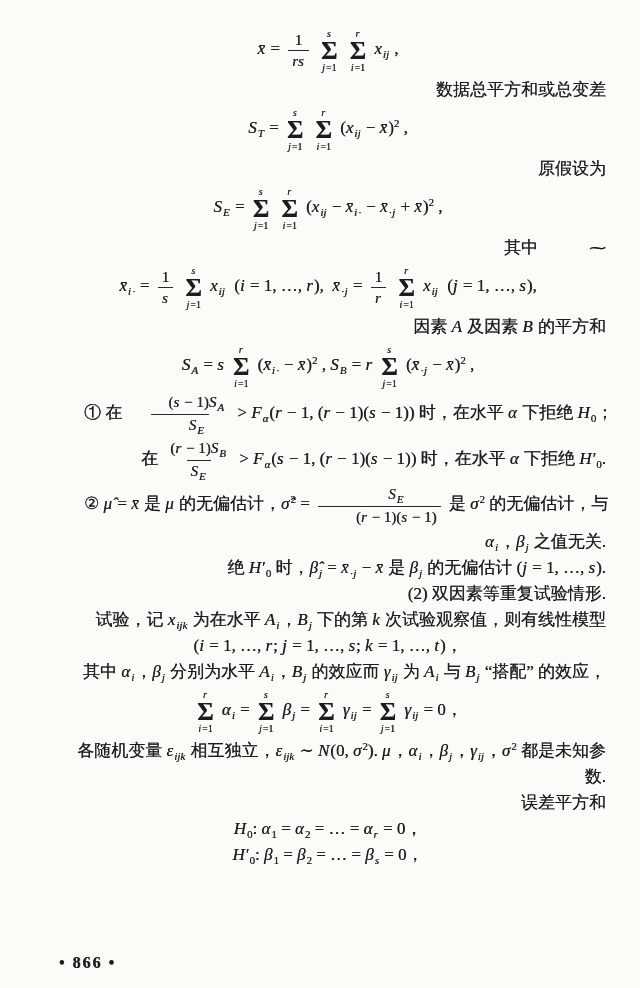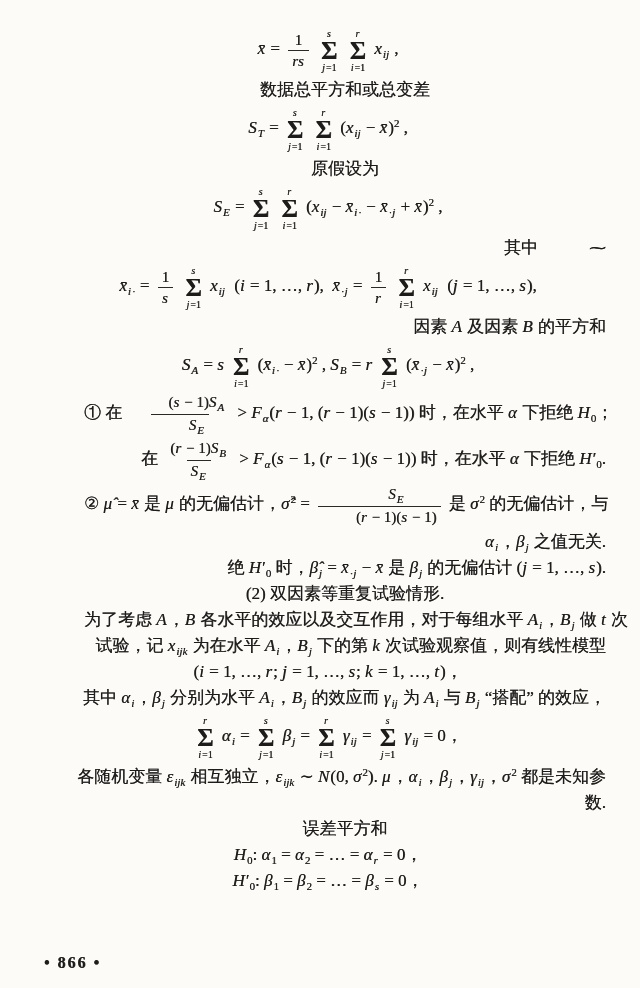--- a/index.html
+++ b/index.html
@@ -10,36 +10,36 @@
     background:#fcfbf8;
     color:#1d1c1a;
     font-family:"Liberation Serif","DejaVu Serif",serif;
     padding:24px 34px 0 50px;
     overflow:hidden;
     text-shadow:0.35px 0 0 rgba(20,20,20,.75);
   }
   .content{width:100%;}
   .ln{font-size:17px;line-height:26px;white-space:nowrap;}
   .flush{text-align:right;}
-  .indent{text-align:center;text-indent:34px;}
+  .indent{text-align:right;text-indent:34px;}
   .center{text-align:center;text-indent:0;}
   .formula{line-height:normal;margin:3px 0;}
   .v{font-style:italic;padding-right:1px;}
   .sb{font-size:11px;vertical-align:-4px;line-height:1;letter-spacing:0;}
   .sp{font-size:11px;vertical-align:6px;line-height:1;}
   .sum{display:inline-flex;flex-direction:column;align-items:center;
        vertical-align:middle;margin:1px 4px;line-height:1;}
   .sum .lim{font-size:10px;line-height:11px;}
   .sum .sig{font-size:25px;line-height:23px;font-weight:bold;}
   .frac{display:inline-flex;flex-direction:column;align-items:center;
         vertical-align:middle;margin:0 4px;line-height:1;}
   .frac .num{font-size:15px;line-height:18px;padding:0 4px 1px;}
   .frac .den{font-size:15px;line-height:18px;padding:1px 4px 0;
              border-top:1.3px solid #2a2927;}
-  .pageno{position:absolute;left:44px;bottom:16px;font-size:16px;
+  .pageno{position:absolute;left:59px;bottom:16px;font-size:16px;
           font-weight:bold;letter-spacing:2px;}
 </style>
 </head>
 <body>
 
 <div class="page">
   <div class="content">
       <div class="ln center formula"><i class="v">x̄</i> = <span class="frac">
           <span class="num">1</span>
           <span class="den"><i class="v">rs</i></span>
@@ -106,21 +106,20 @@
           <span class="num">(<i class="v">r</i> − 1)<i class="v">S</i><span class="sb"><i class="v">B</i></span></span>
           <span class="den"><i class="v">S</i><span class="sb"><i class="v">E</i></span></span>
         </span> &gt; <i class="v">F</i><span class="sb"><i class="v">α</i></span>(<i class="v">s</i> − 1, (<i class="v">r</i> − 1)(<i class="v">s</i> − 1)) 时，在水平 <i class="v">α</i> 下拒绝 <i class="v">H</i>′<span class="sb">0</span>.</div>
       <div class="ln indent formula">② <i class="v">μ̂</i> = <i class="v">x̄</i> 是 <i class="v">μ</i> 的无偏估计，<i class="v">σ̂</i><span class="sp">2</span> = <span class="frac">
           <span class="num"><i class="v">S</i><span class="sb"><i class="v">E</i></span></span>
           <span class="den">(<i class="v">r</i> − 1)(<i class="v">s</i> − 1)</span>
         </span> 是 <i class="v">σ</i><span class="sp">2</span> 的无偏估计，与</div>
       <div class="ln flush"><i class="v">α</i><span class="sb"><i class="v">i</i></span>，<i class="v">β</i><span class="sb"><i class="v">j</i></span> 之值无关.</div>
       <div class="ln flush">绝 <i class="v">H</i>′<span class="sb">0</span> 时，<i class="v">β̂</i><span class="sb"><i class="v">j</i></span> = <i class="v">x̄</i><span class="sb">·<i class="v">j</i></span> − <i class="v">x̄</i>  是 <i class="v">β</i><span class="sb"><i class="v">j</i></span> 的无偏估计 (<i class="v">j</i> = 1, …, <i class="v">s</i>).</div>
       <div class="ln indent">(2) 双因素等重复试验情形.</div>
-      <div class="ln indent">为了考虑 <i class="v">A</i>，<i class="v">B</i> 各水平的效应以及交互作用，对于每组水平 <i class="v">A</i><span class="sb"><i class="v">i</i></span>，<i class="v">B</i><span class="sb"><i class="v">j</i></span> 做 <i class="v">t</i> 次</div>
       <div class="ln flush">试验，记 <i class="v">x</i><span class="sb"><i class="v">ijk</i></span> 为在水平 <i class="v">A</i><span class="sb"><i class="v">i</i></span>，<i class="v">B</i><span class="sb"><i class="v">j</i></span> 下的第 <i class="v">k</i> 次试验观察值，则有线性模型</div>
       <div class="ln center">(<i class="v">i</i> = 1, …, <i class="v">r</i>; <i class="v">j</i> = 1, …, <i class="v">s</i>; <i class="v">k</i> = 1, …, <i class="v">t</i>)，</div>
       <div class="ln flush">其中 <i class="v">α</i><span class="sb"><i class="v">i</i></span>，<i class="v">β</i><span class="sb"><i class="v">j</i></span> 分别为水平 <i class="v">A</i><span class="sb"><i class="v">i</i></span>，<i class="v">B</i><span class="sb"><i class="v">j</i></span> 的效应而 <i class="v">γ</i><span class="sb"><i class="v">ij</i></span> 为 <i class="v">A</i><span class="sb"><i class="v">i</i></span> 与 <i class="v">B</i><span class="sb"><i class="v">j</i></span> “搭配” 的效应，</div>
       <div class="ln center formula"><span class="sum">
           <span class="lim"><i class="v">r</i></span>
           <span class="sig">Σ</span>
           <span class="lim"><i class="v">i</i>=1</span>
         </span> <i class="v">α</i><span class="sb"><i class="v">i</i></span> = <span class="sum">
           <span class="lim"><i class="v">s</i></span>
           <span class="sig">Σ</span>

